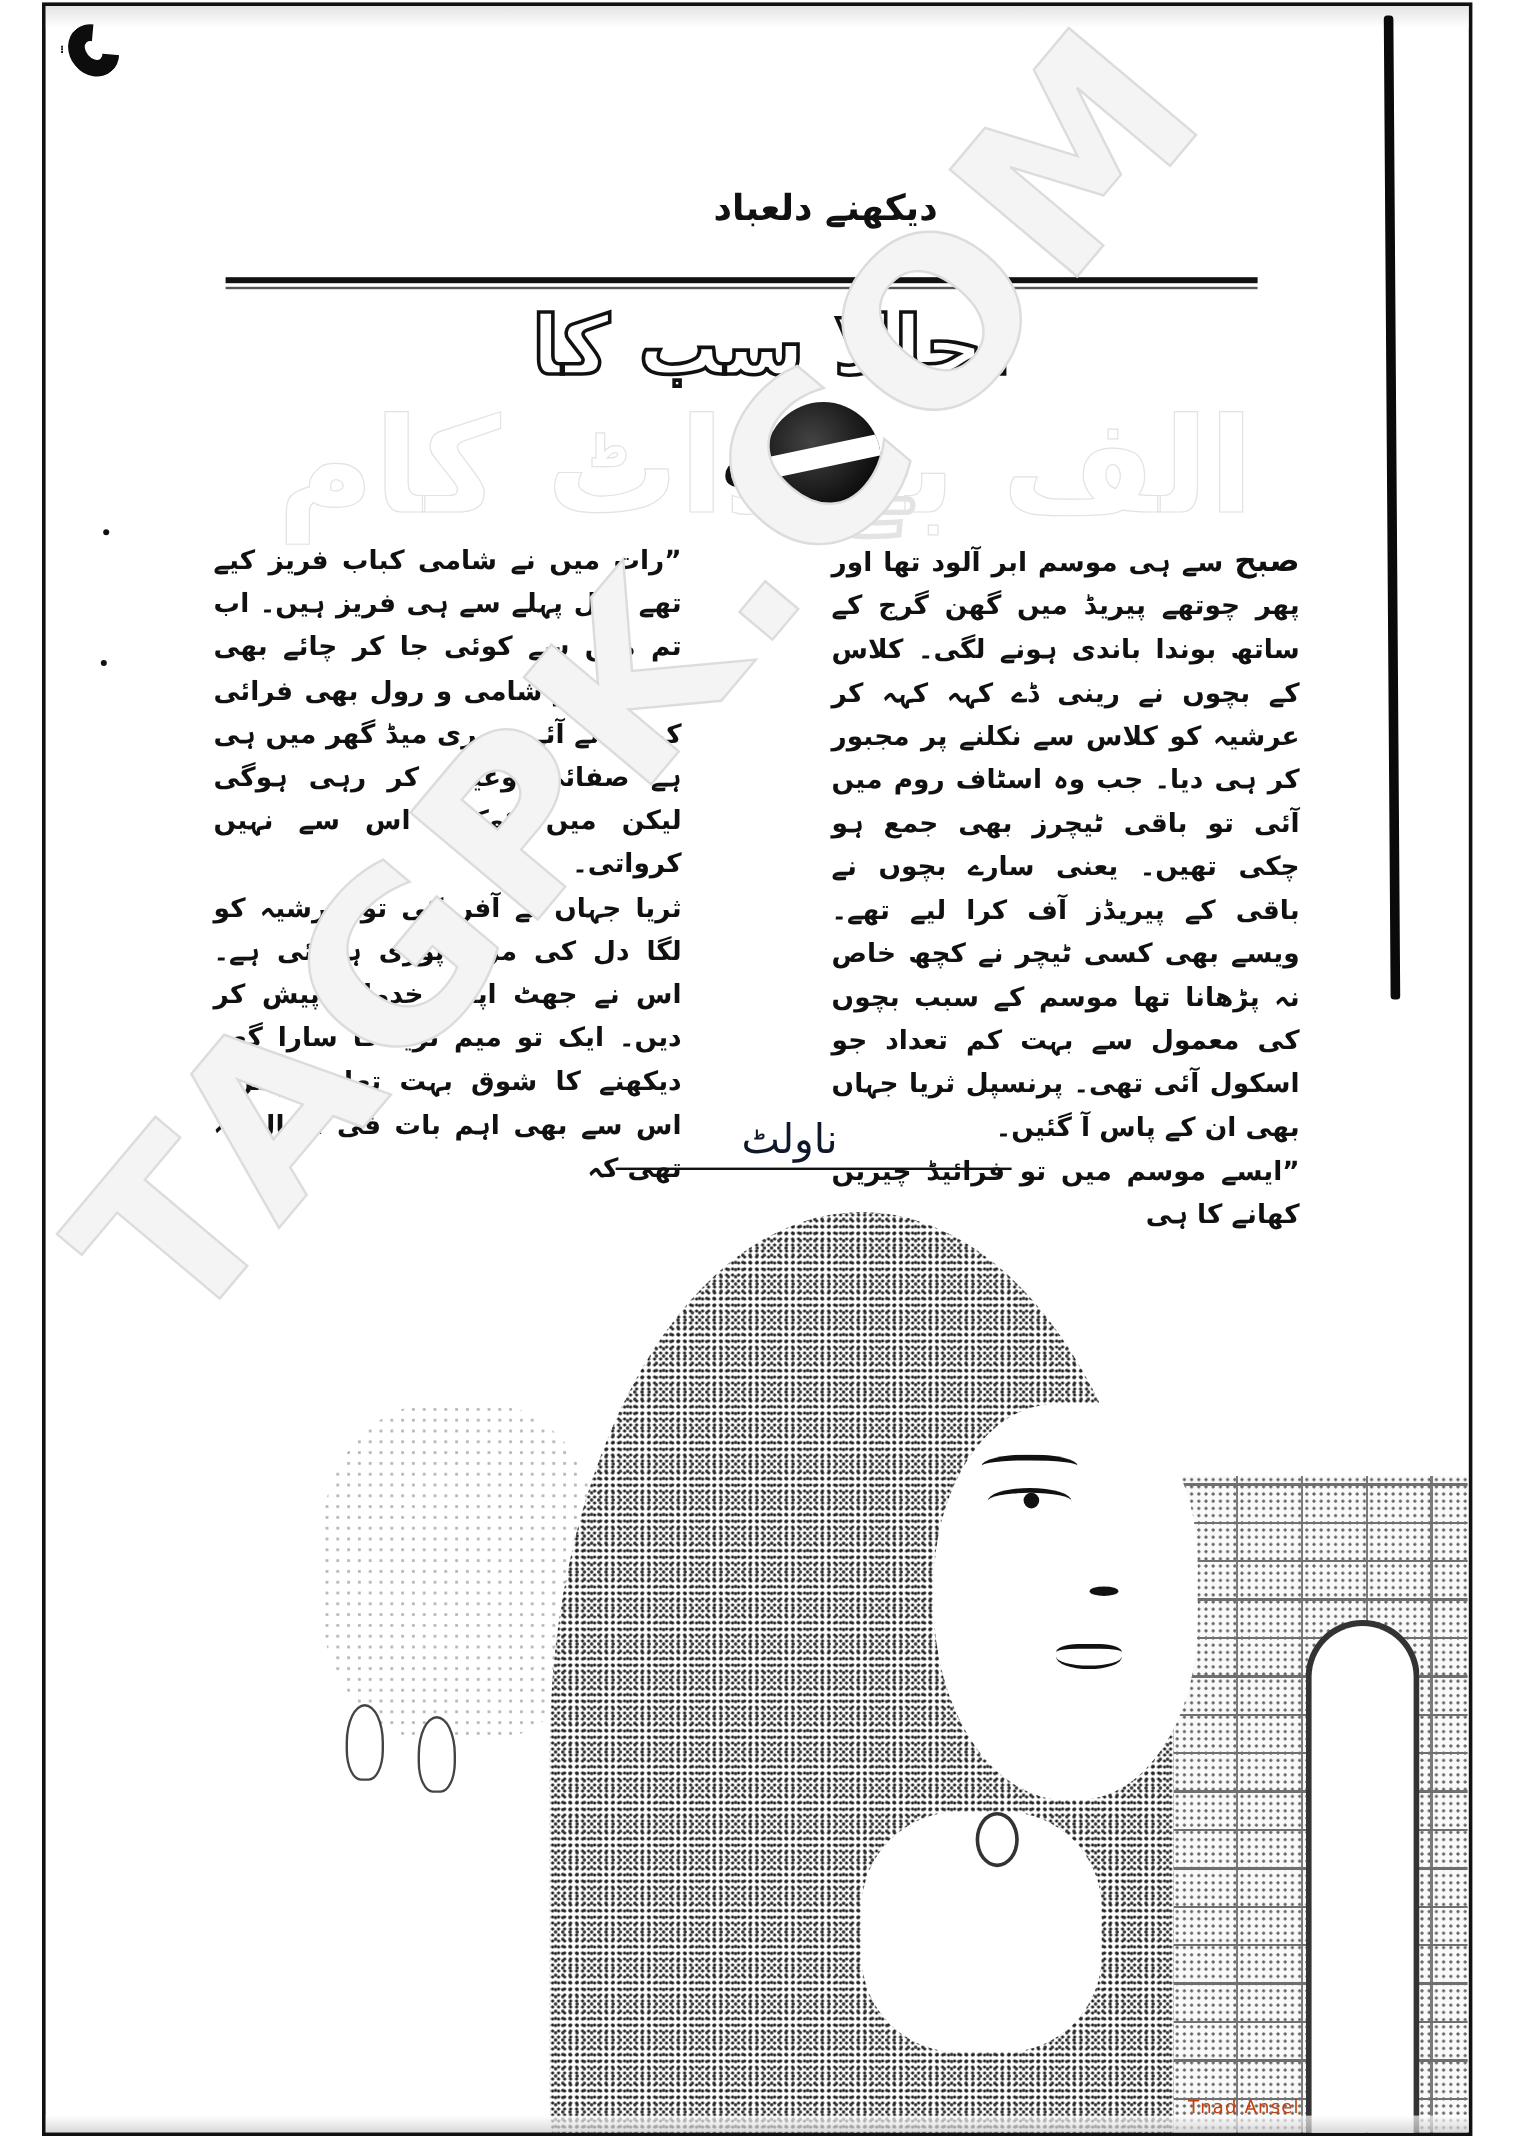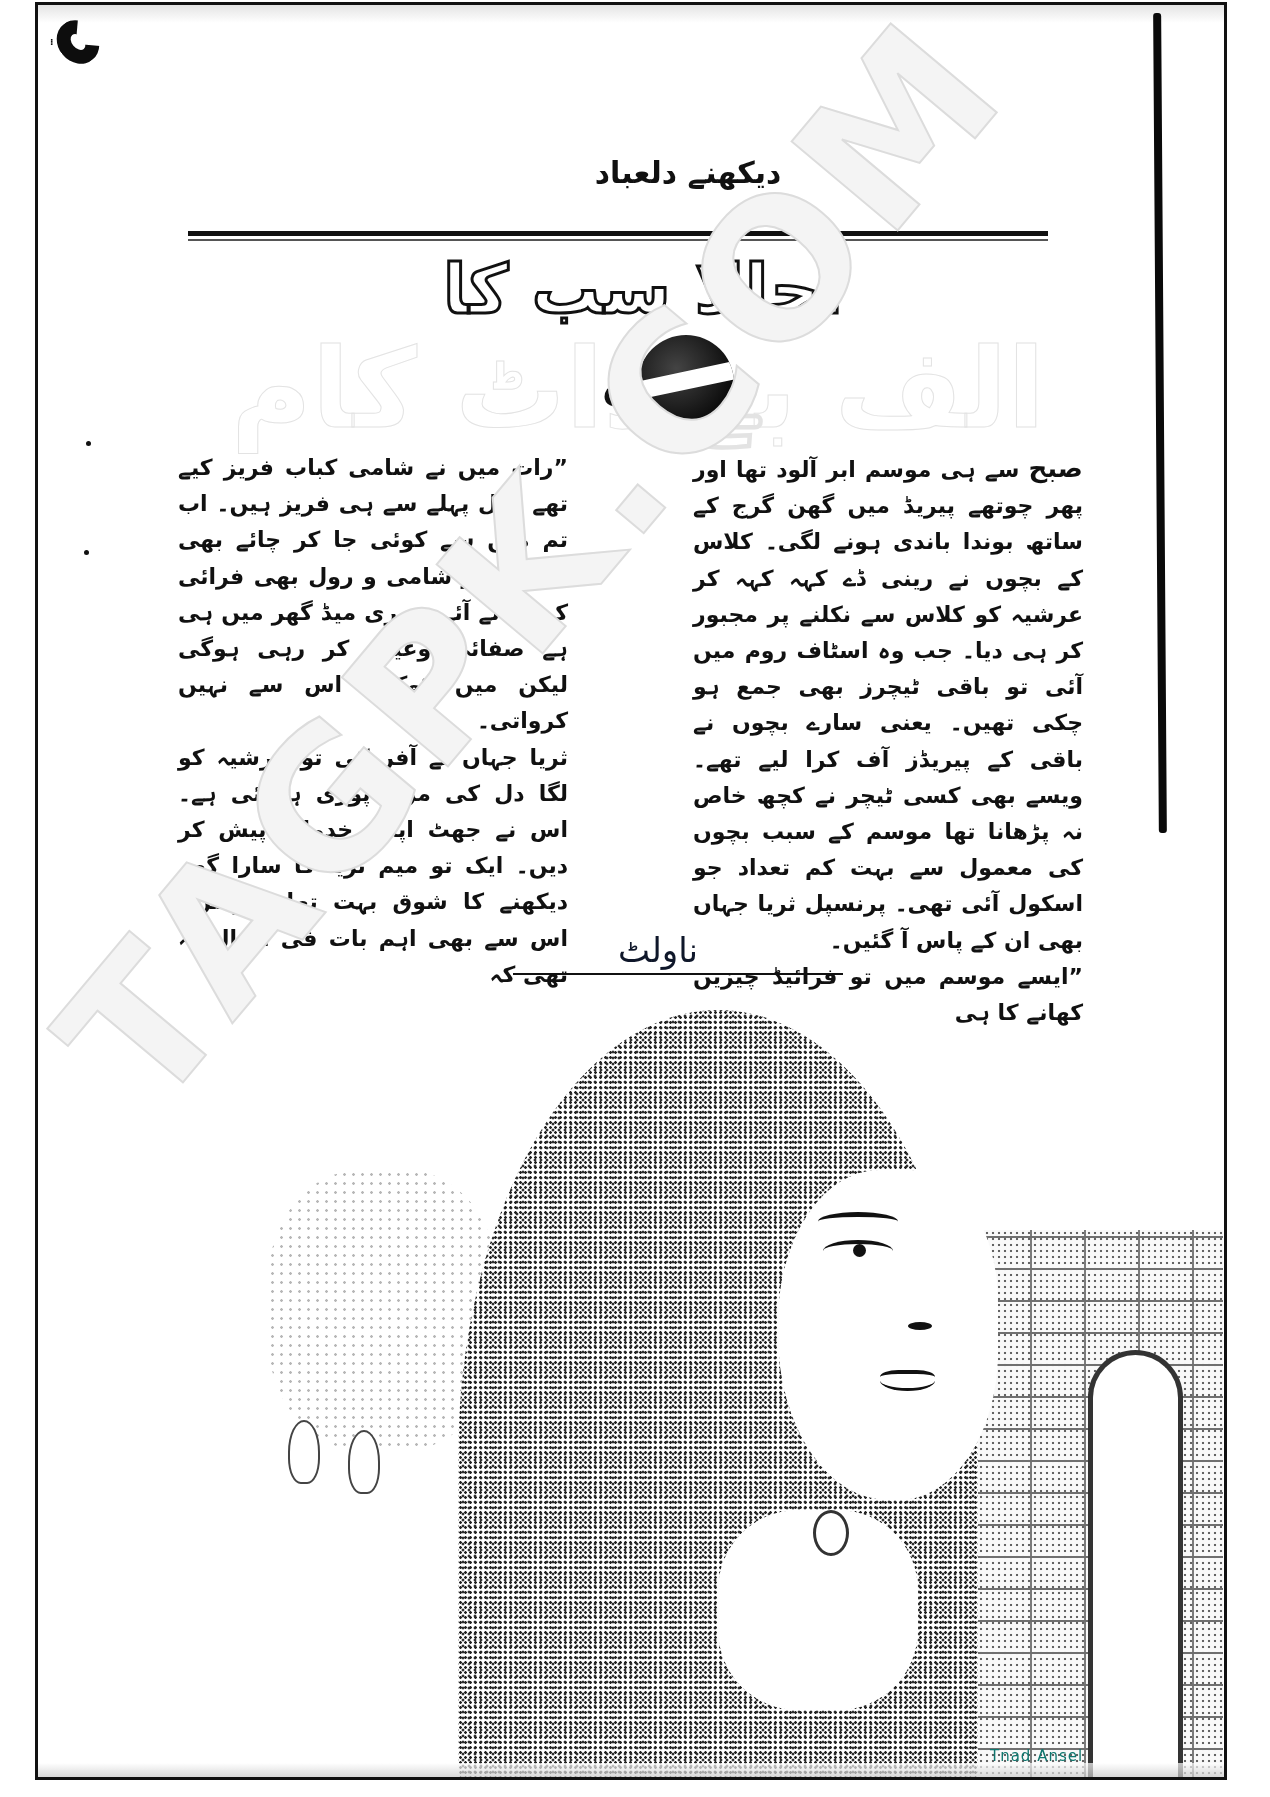--- a/index.html
+++ b/index.html
@@ -353,21 +353,21 @@
       border: 3px solid #333;
       border-radius: 50%;
       background: #fff;
     }
     .credit {
       position: absolute;
       left: 952px;
       top: 1742px;
       font-family: "DejaVu Sans", sans-serif;
       font-size: 15px;
-      color: #0f766e;
+      color: #c2410c;
       letter-spacing: 1px;
     }
   </style>
 </head>
 <body>
 
 <div class="page-frame">
   <div class="top-shade"></div>
 
   <div class="page-marker">

